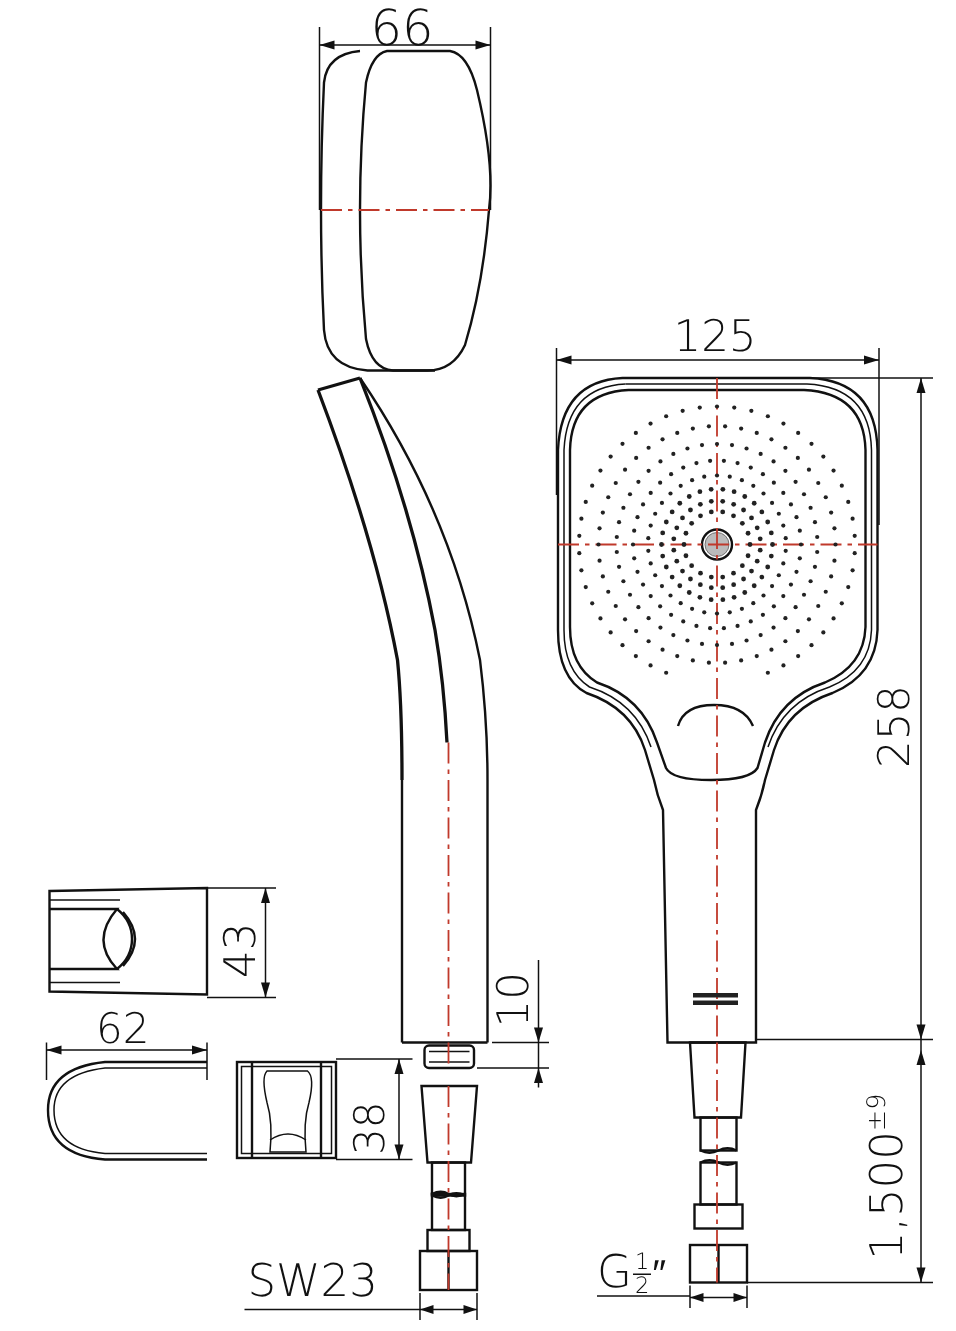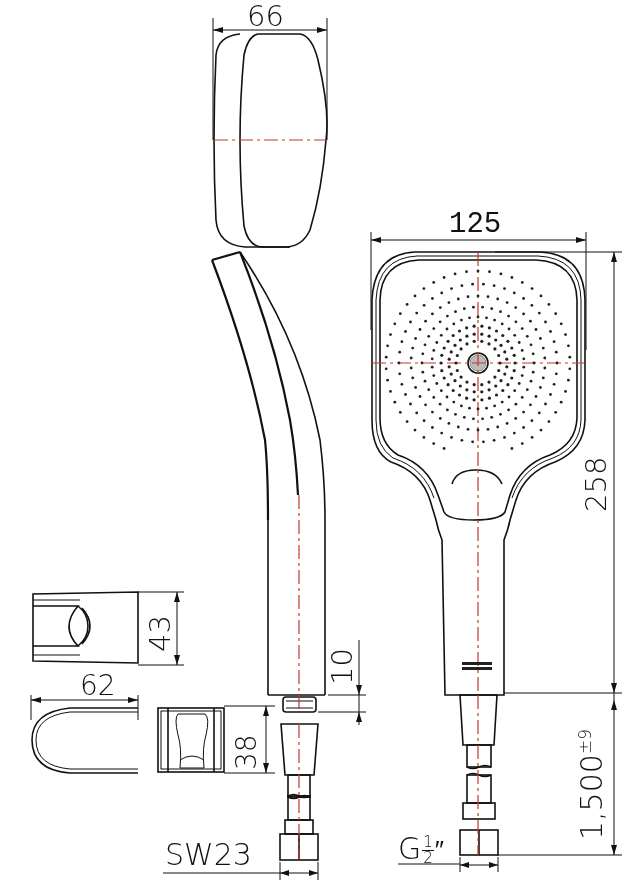--- a/index.html
+++ b/index.html
@@ -435,26 +435,26 @@
       <circle cx="541.0" cy="295.9" r="1.4" class="dot"></circle>
       <circle cx="548.9" cy="304.4" r="1.4" class="dot"></circle>
       <circle cx="555.7" cy="313.7" r="1.4" class="dot"></circle>
       <circle cx="561.2" cy="323.8" r="1.4" class="dot"></circle>
       <circle cx="565.5" cy="334.6" r="1.4" class="dot"></circle>
       <circle cx="568.4" cy="345.8" r="1.4" class="dot"></circle>
       <circle cx="569.8" cy="357.2" r="1.4" class="dot"></circle>
     </g>
 </svg>
 
-<div class="lbl" style="left:247px; top:2px; font-size:29px;">66</div>
-<div class="lbl" style="left:449px; top:210px; font-size:29px;font-family:Liberation Mono, monospace;">125</div>
+<div class="lbl" style="left:247px; top:2px; font-size:33px;">66</div>
+<div class="lbl" style="left:449px; top:210px; font-size:29px;">125</div>
 <div class="lbl vert" style="left:582px; top:512px; font-size:29px;">258</div>
 <div class="lbl vert" style="left:328px; top:685px; font-size:29px;">10</div>
 <div class="lbl vert" style="left:146px; top:652px; font-size:29px;">43</div>
-<div class="lbl" style="left:64px; top:672px; font-size:28px;margin-left:16px;">62</div>
+<div class="lbl" style="left:64px; top:672px; font-size:28px;">62</div>
 <div class="lbl vert" style="left:233px; top:770px; font-size:28px;">38</div>
 <div class="lbl" style="left:165px; top:840px; font-size:30px;">SW23</div>
 
 <div class="lbl vert" style="left:577px; top:840px; font-size:30px;">
   <span>1,500</span><sup style="font-size:17px; vertical-align:super;"><span>±9</span></sup>
 </div>
 
 <div class="lbl" style="left:398px; top:834px; font-size:30px;">
   <span>G</span><span style="display:inline-flex; flex-direction:column; align-items:center; vertical-align:middle; font-size:15px; line-height:1; margin:0 1px;">
       <span style="border-bottom:1px solid #111; padding:0 1px;">1</span>

